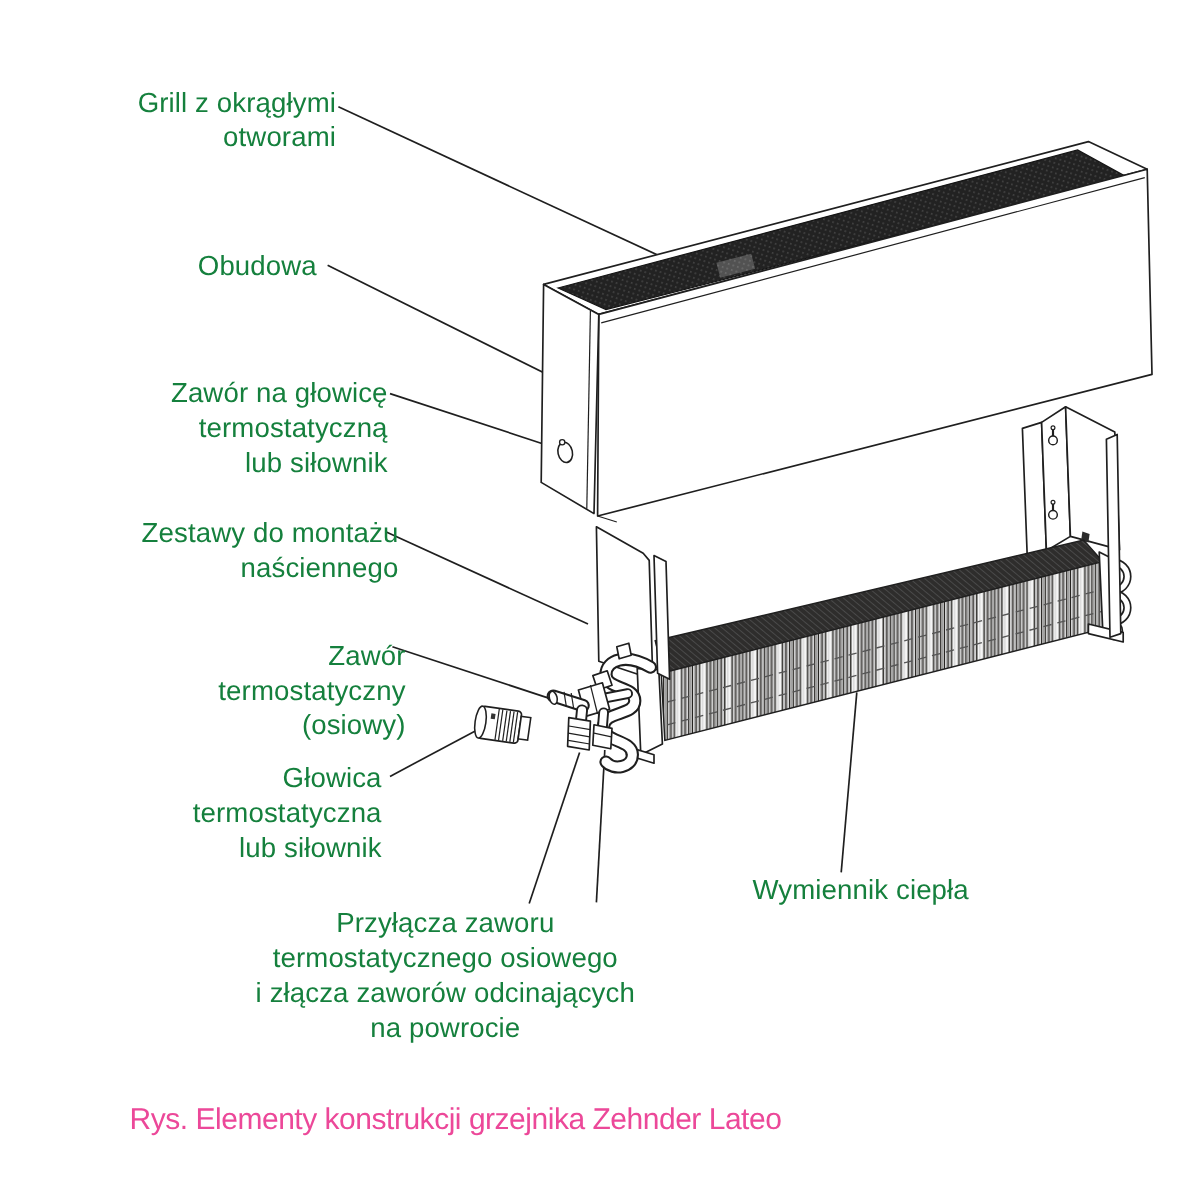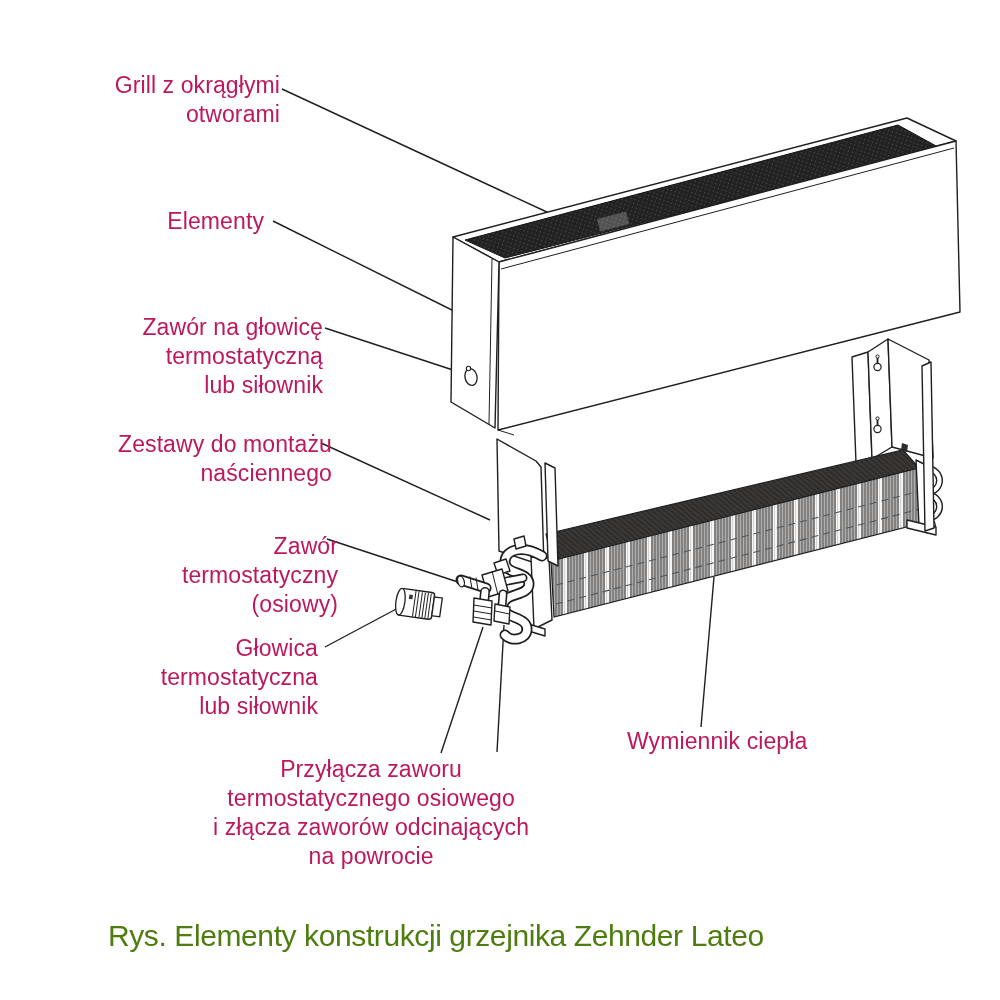--- a/index.html
+++ b/index.html
@@ -3,26 +3,26 @@
 <meta charset="utf-8">
 <style>
   html,body{margin:0;padding:0;background:#fff;}
   .stage{
     position:relative;width:1000px;height:1000px;background:#ffffff;
     font-family:"Liberation Sans","DejaVu Sans",sans-serif;color:#231f20;overflow:hidden;
   }
   .stage svg{position:absolute;left:0;top:0;}
   .lbl{
     position:absolute;font-size:23px;line-height:29px;white-space:pre-line;
-    color:#be185d;letter-spacing:0.1px;
+    color:#15803d;letter-spacing:0.1px;
   }
   .lbl.right{text-align:right;}
   .lbl.left{text-align:center;}
   .caption{
-    position:absolute;font-size:30px;letter-spacing:-0.4px;color:#4d7c0f;white-space:pre;text-align:center;
+    position:absolute;font-size:25px;letter-spacing:-0.4px;color:#ec4899;white-space:pre;text-align:center;
   }
   .ln{stroke:#1f1f1f;stroke-width:1.4;fill:none;}
   .part{fill:#ffffff;stroke:#1f1f1f;stroke-width:1.4;stroke-linejoin:round;}
   .thin{stroke:#1f1f1f;stroke-width:1;fill:none;}
   .tube-out{fill:none;stroke:#1f1f1f;stroke-linecap:round;}
   .tube-in{fill:none;stroke:#ffffff;stroke-linecap:round;}
 </style>
 </head>
 <body>
 
@@ -173,21 +173,21 @@
         <path d="M426.5,592 L426.5,617.5"></path>
           <path d="M429.5,592 L429.5,617.5"></path>
       </g>
       <rect x="433" y="595" width="8" height="19" fill="#ffffff" stroke="#1f1f1f" stroke-width="1.3"></rect>
       <rect x="408" y="596" width="3.5" height="4.5" fill="#333333"></rect>
     </g>
   </svg>
 
   <div class="lbl right" style="right:720px;top:71px">Grill z okrągłymi
 otworami</div>
-  <div class="lbl right" style="right:736px;top:207px">Elementy</div>
+  <div class="lbl right" style="right:736px;top:207px">Obudowa</div>
   <div class="lbl right" style="right:677px;top:313px">Zawór na głowicę
 termostatyczną
 lub siłownik</div>
   <div class="lbl right" style="right:668px;top:430px">Zestawy do montażu
 naściennego</div>
   <div class="lbl right" style="right:662px;top:532px">Zawór
 termostatyczny
 (osiowy)</div>
   <div class="lbl right" style="right:682px;top:634px">Głowica
 termostatyczna

